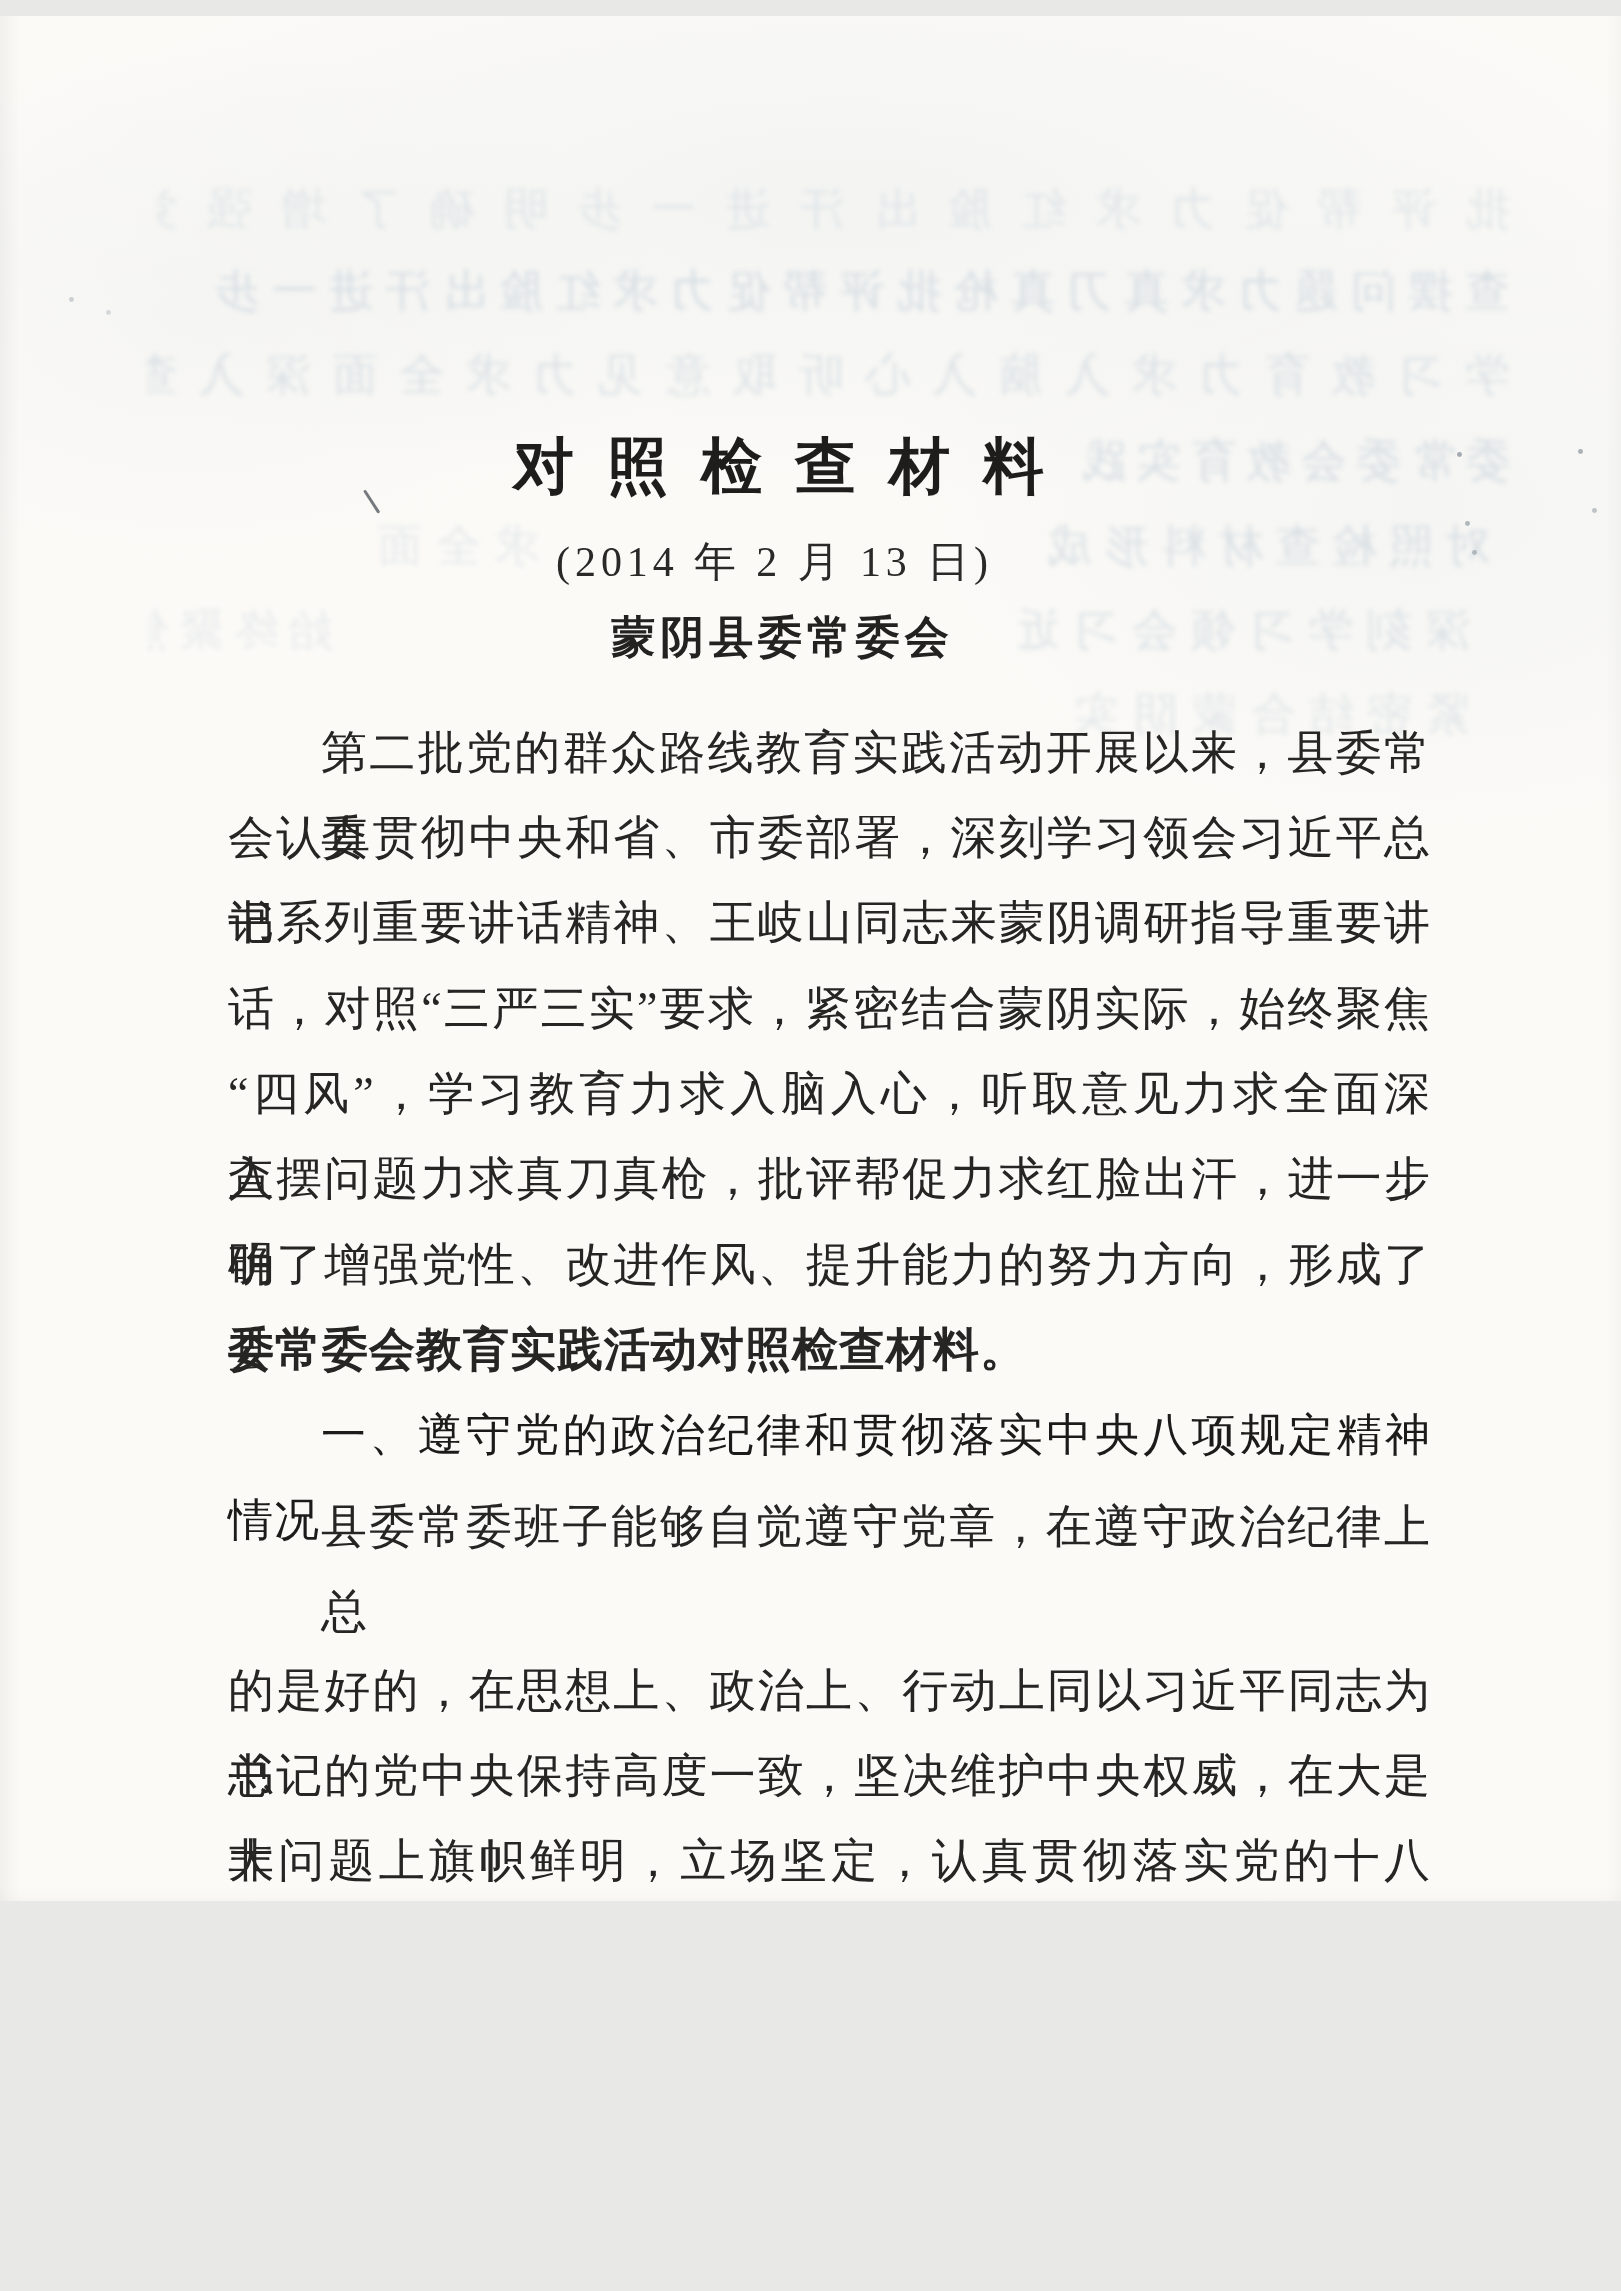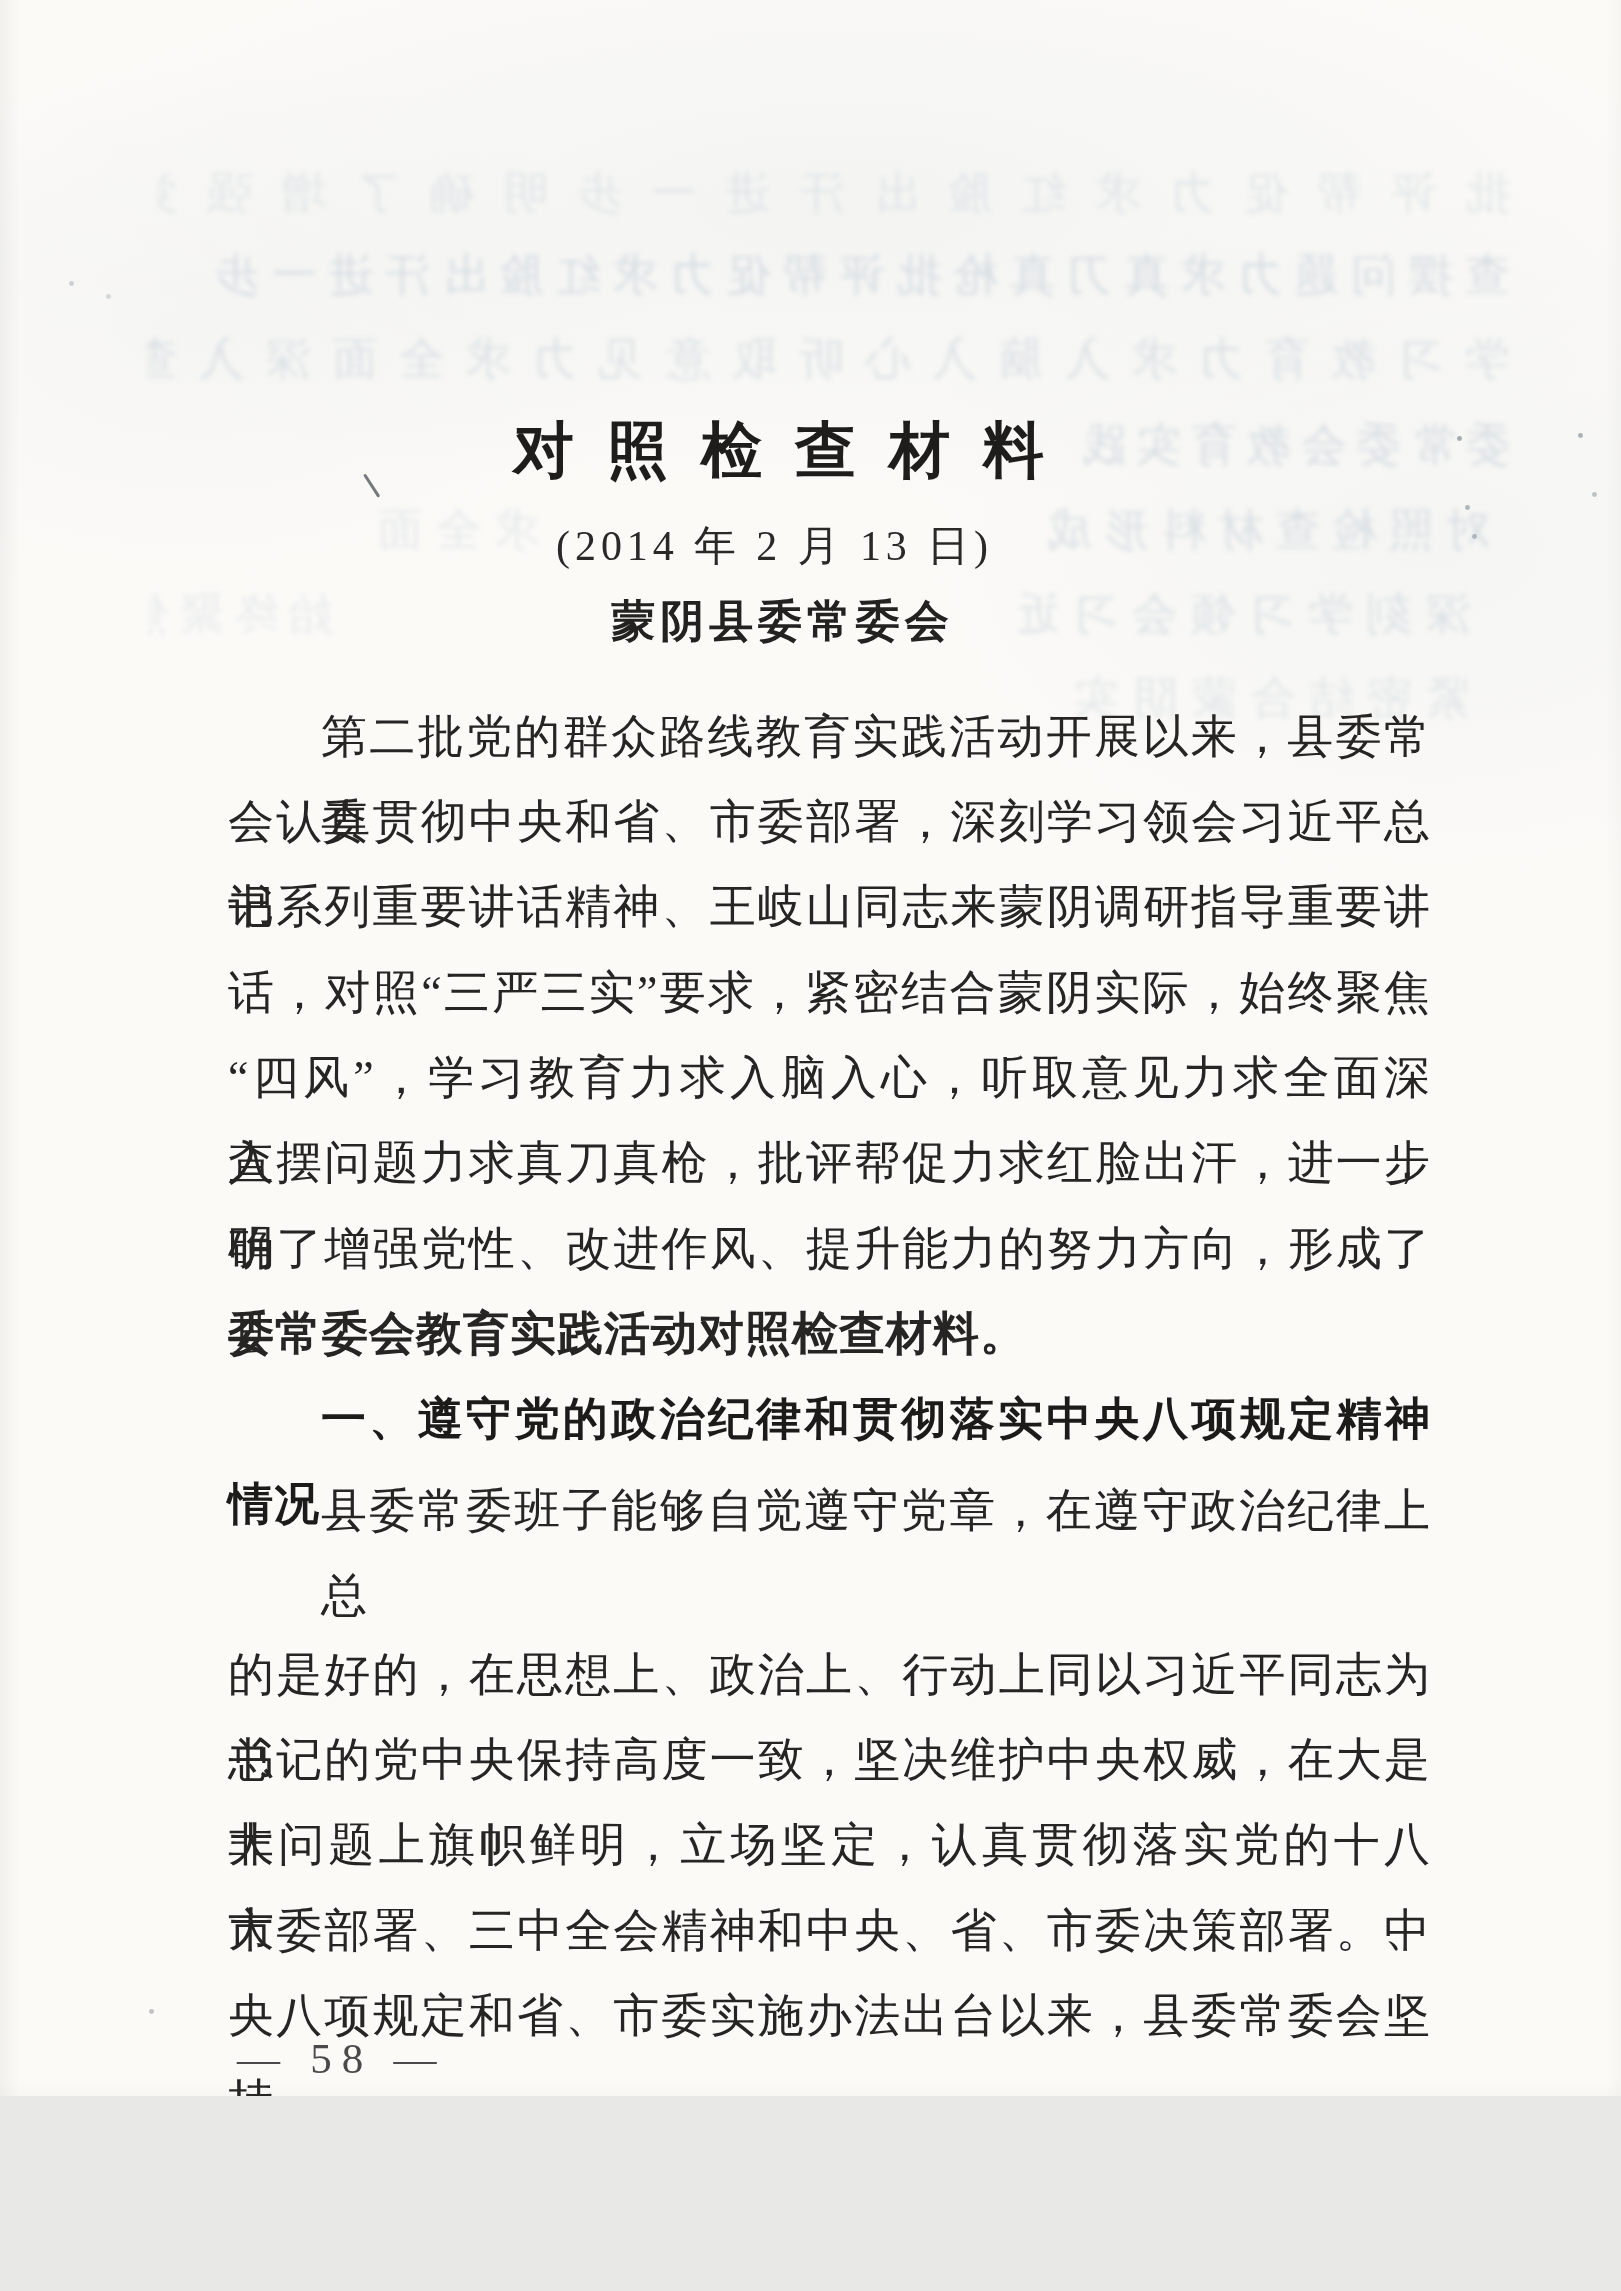--- a/index.html
+++ b/index.html
@@ -1,20 +1,20 @@
 <!DOCTYPE html>
 <html><head>
 <meta charset="utf-8">
 <style>
   html, body { margin: 0; padding: 0; background: #e8e8e6; }
   .page {
     position: relative;
     width: 1621px;
-    height: 2096px;
-    margin: 0 auto;
+    height: 1885px;
+    margin: 16px auto;
     overflow: hidden;
     background:
       linear-gradient(90deg, rgba(110,112,108,0.07), rgba(0,0,0,0) 19.6px),
       linear-gradient(270deg, rgba(110,112,108,0.04), rgba(0,0,0,0) 15.7px),
       linear-gradient(0deg, rgba(110,112,108,0.03), rgba(0,0,0,0) 13.7px),
       radial-gradient(1274px 412px at 52% 10%, rgba(176,190,201,0.10), rgba(0,0,0,0) 72%),
       radial-gradient(784px 510px at 88% 26%, rgba(183,195,205,0.09), rgba(0,0,0,0) 70%),
       radial-gradient(686px 392px at 12% 16%, rgba(185,195,203,0.07), rgba(0,0,0,0) 70%),
       #fbfaf7;
     font-family: "Liberation Serif", "DejaVu Serif", serif;
@@ -93,21 +93,21 @@
     font-size: 46px; letter-spacing: 1px;
     white-space: nowrap;
     color: #262524;
   }
   .just { text-align: justify; text-align-last: justify; text-justify: inter-character; white-space: normal; }
   .indent { padding-left: 93px; width: calc(100% - 93px); }
   .left { text-align: left; text-align-last: left; font-weight: bold; }
 
   .hline {
     font-family: "Liberation Sans", "DejaVu Sans", sans-serif;
-    font-weight: bold;
+    font-weight: normal;
     font-size: 45px;
     color: #1c1b1a;
   }
 
   .page-number {
     position: absolute; left: 237px; top: 2034px;
     font-size: 43px; letter-spacing: 9.8px;
     color: #4a4a4a;
   }
 </style>

